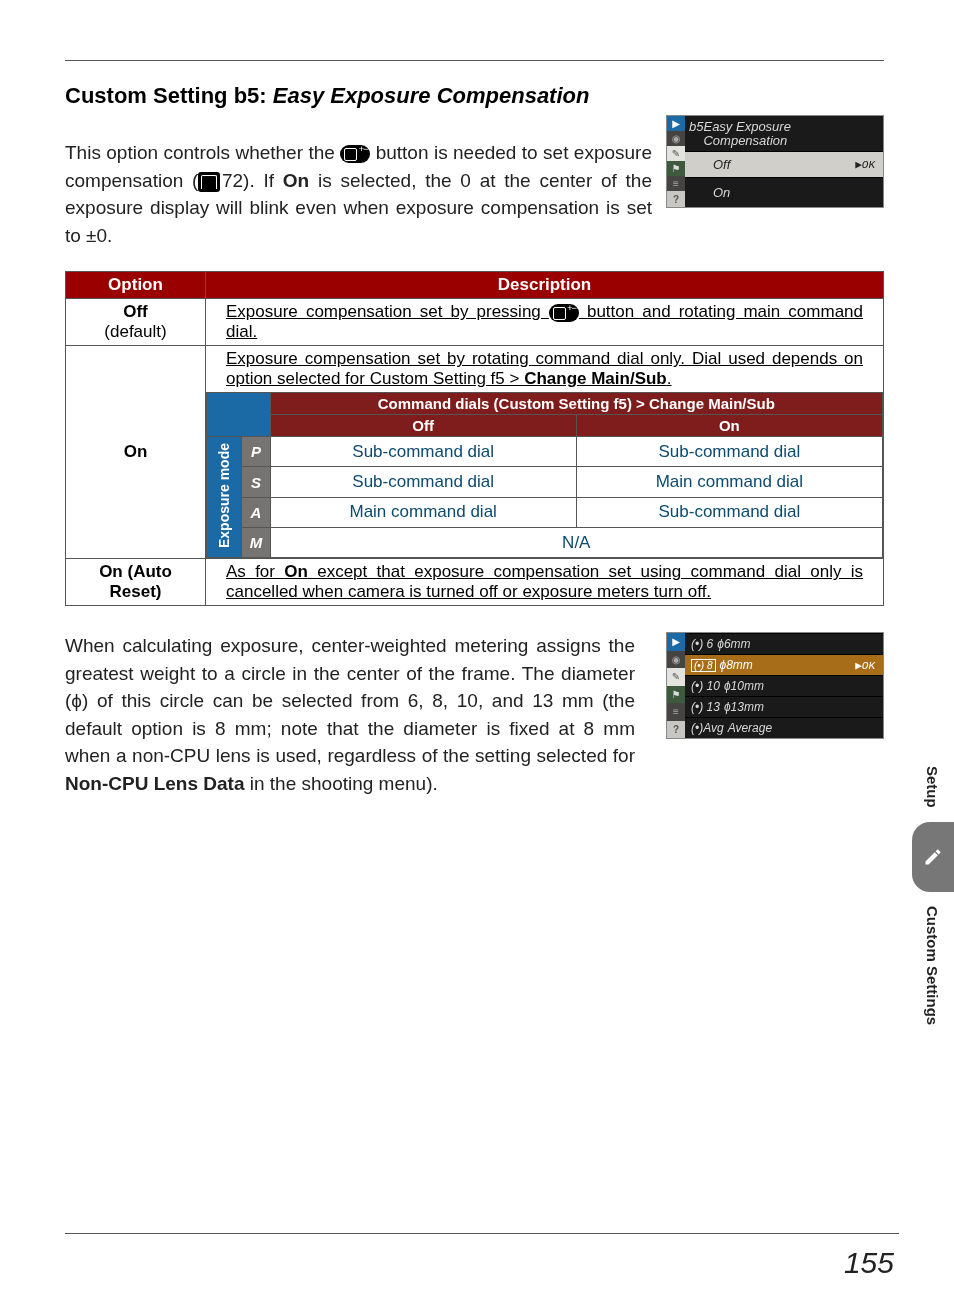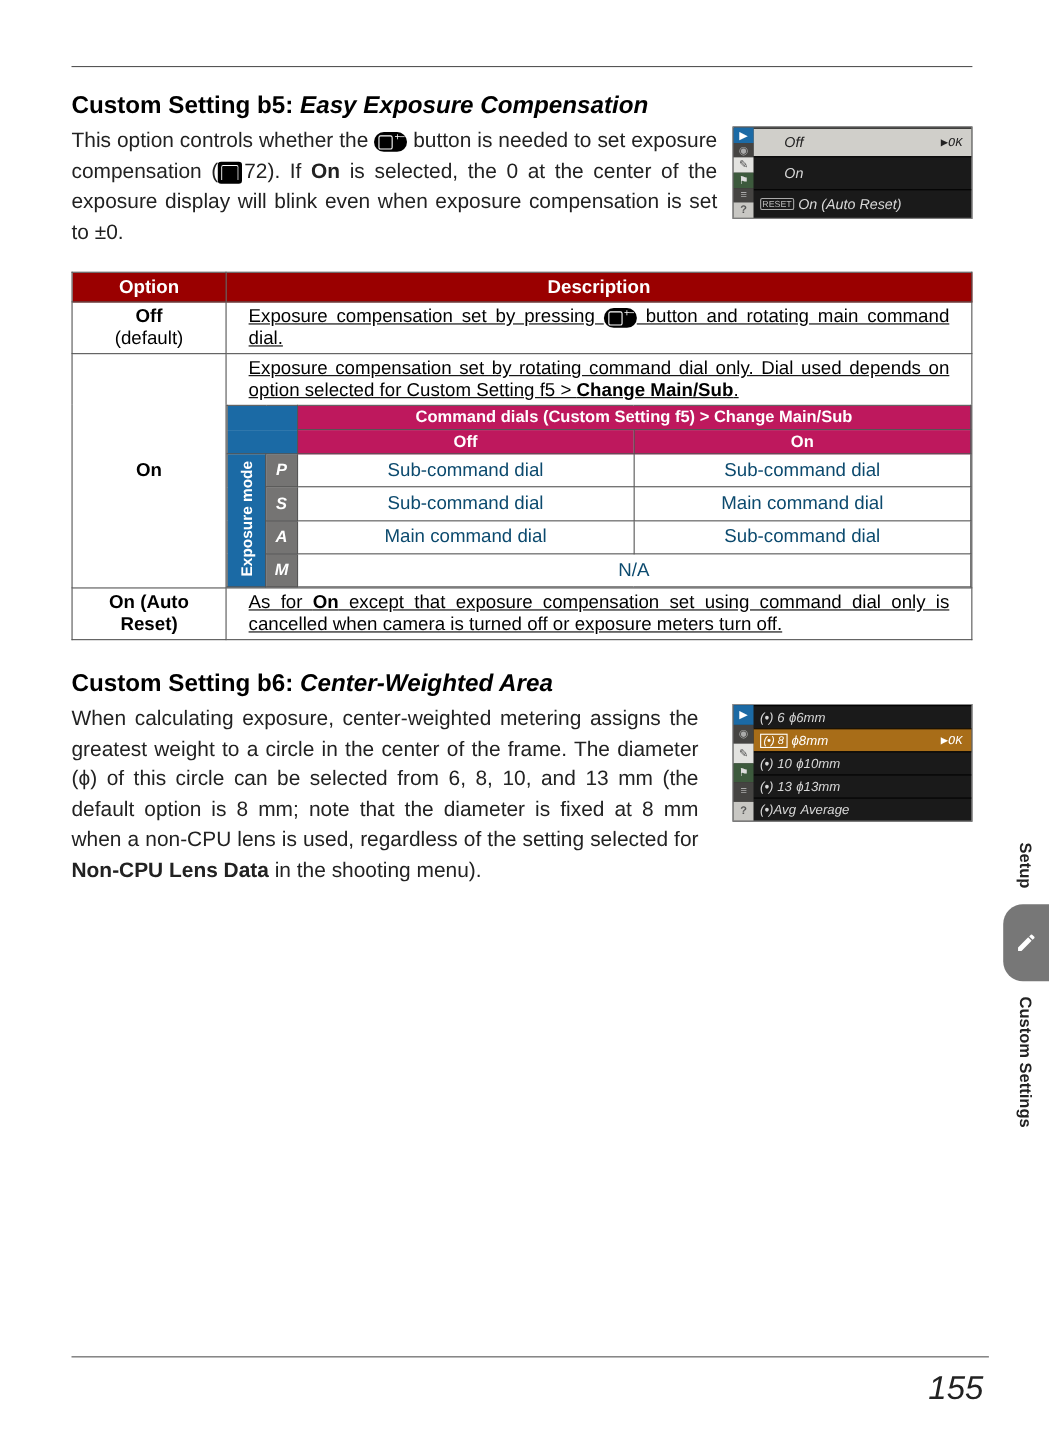--- a/index.html
+++ b/index.html
@@ -33,21 +33,21 @@
     color: #222;
     text-align: justify;
     text-justify: inter-word;
   }
   .sec-b5 .body-wrap {
     display: flex;
     gap: 14px;
     align-items: flex-start;
     margin-bottom: 22px;
   }
-  .sec-b5 .body-text { flex: 1; }
+  .sec-b5 .body-text { flex: 1; margin-top: 24px; }
   .inline-icon {
     display: inline-flex;
     vertical-align: middle;
     align-items: center;
     justify-content: center;
   }
   .pill-icon {
     width: 30px; height: 18px;
     background: #000;
     border-radius: 9px;
@@ -170,21 +170,21 @@
     width: 100%;
     border-collapse: collapse;
     font-size: 16px;
   }
   table.inner-table th, table.inner-table td {
     border: 1px solid #555;
     text-align: center;
     padding: 2px 4px;
   }
   table.inner-table th.darkblue {
-    background: #be185d;
+    background: #7f1d1d;
     color: #fff;
     font-weight: bold;
     font-size: 15px;
   }
   table.inner-table .vert-label {
     background: #1b6aa5;
     color: #fff;
     width: 30px;
     font-weight: bold;
     font-size: 14px;
@@ -279,34 +279,30 @@
       <div class="cam-menu">
         <div class="cam-menu-body" style="position:relative;">
           <div class="cm-sidebar">
             <div class="cm-si blue">▶</div>
             <div class="cm-si grey">◉</div>
             <div class="cm-si pencil">✎</div>
             <div class="cm-si green">⚑</div>
             <div class="cm-si grey">≡</div>
             <div class="cm-si help">?</div>
           </div>
+          <div class="cm-title" style="margin-left:18px;">
+            <span class="cm-title-text"><span>b5</span><span>Easy Exposure</span><br>&nbsp;&nbsp;&nbsp;&nbsp;<span>Compensation</span></span>
+          </div>
           <div class="cm-rows">
             <div class="cm-row light highlight" style="background:#d0cfca;color:#222;">
               <span style="margin-left:22px;">Off</span>
               <span class="cm-ok">▶OK</span>
             </div>
             <div class="cm-row on-row">
               <span style="margin-left:22px;">On</span>
-              <span></span>
-            </div>
-            <div class="cm-row">
-              <span class="left">
-                  <span class="reset-badge">RESET</span> 
-                  <span>On (Auto Reset)</span>
-                </span>
               <span></span>
             </div>
           </div>
         </div>
       </div>
     </div>
 
     <table class="opt-table">
       <thead>
         <tr>
@@ -377,23 +373,20 @@
           </td>
           <td class="desc">
             <span>As for </span><b>On</b><span> except that exposure compensation set using command dial only is cancelled when camera is turned off or exposure meters turn off.</span>
           </td>
         </tr>
       </tbody>
     </table>
   </section>
 
   <section class="sec-b6">
-    <h2 class="section-title">
-      <span>Custom Setting b6: </span><span class="italic">Center-Weighted Area</span>
-    </h2>
     <div class="body-wrap">
       <p class="body-text">
         <span>When calculating exposure, center-weighted metering assigns the greatest weight to a circle in the center of the frame.  The diameter (ϕ) of this circle can be selected from 6, 8, 10, and 13 mm (the default option is 8 mm; note that the diameter is fixed at 8 mm when a non-CPU lens is used, regardless of the setting selected for </span><b>Non-CPU Lens Data</b><span> in the shooting menu).</span>
       </p>
 
       <div class="cam-menu cam-menu-b6">
         <div class="cam-menu-body" style="position:relative;">
           <div class="cm-sidebar">
             <div class="cm-si blue">▶</div>
             <div class="cm-si grey">◉</div>

